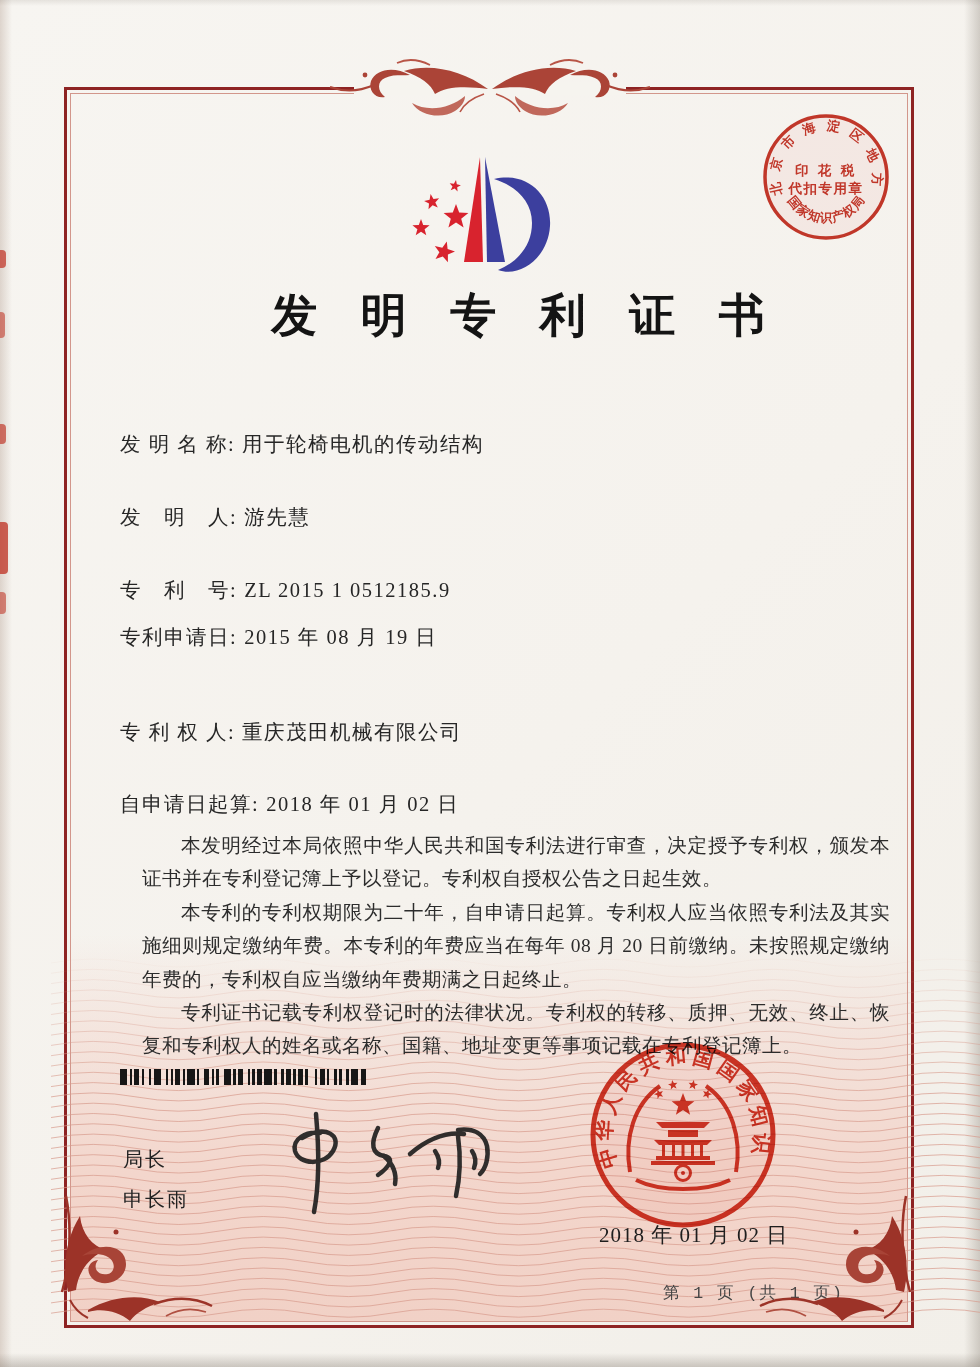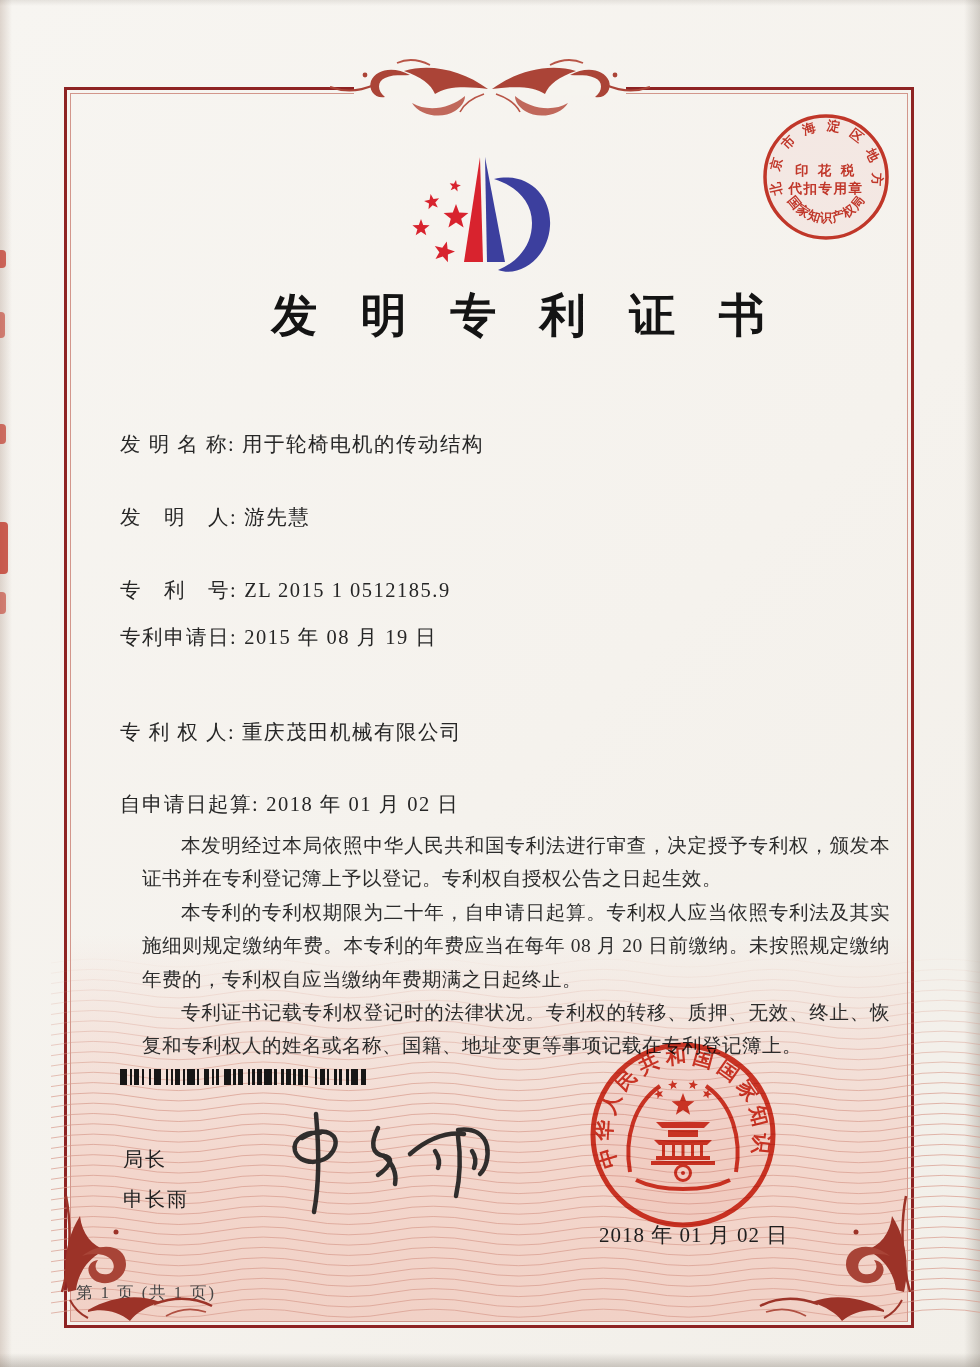--- a/index.html
+++ b/index.html
@@ -23,21 +23,21 @@
   #title{left:64px;top:285px;width:844px;text-align:center;font-size:46px;font-weight:bold;letter-spacing:16px;color:#141414;padding-left:40px;}
   .field{position:absolute;left:120px;font-size:20.5px;color:#262626;letter-spacing:1.5px;white-space:nowrap;}
   .field .value{margin-left:7px;}
   #paragraphs{left:124px;top:829px;width:748px;margin-left:18px;}
   #paragraphs p{margin:0;font-size:19.5px;line-height:33.4px;color:#2c2c2c;text-align:justify;text-indent:2em;letter-spacing:.5px;}
   #barcode{left:120px;top:1069px;width:248px;height:16px;}
   #barcode b{position:absolute;top:0;bottom:0;background:#161616;}
   #director-title{left:123px;top:1146px;font-size:20px;color:#222;font-family:"Liberation Sans","DejaVu Sans",sans-serif;letter-spacing:2px;}
   #director-name{left:123px;top:1186px;font-size:20px;color:#222;font-family:"Liberation Sans","DejaVu Sans",sans-serif;letter-spacing:2px;text-align:center;}
   #seal-date{left:599px;top:1221px;font-size:21px;color:#1e1e1e;letter-spacing:1px;z-index:6;}
-  #page-footer{left:76px;top:1282px;width:780px;text-align:left;font-size:16.5px;color:#454545;letter-spacing:2px;}
+  #page-footer{left:64px;top:1282px;width:780px;text-align:right;font-size:16.5px;color:#454545;letter-spacing:2px;font-family:Liberation Mono, monospace;}
   .stamp{mix-blend-mode:multiply;}
   svg{overflow:visible;}
 </style>
 </head>
 <body>
 
 <div id="page">
 
   <div class="edge" id="edge-left"></div>
   <div class="edge" id="edge-right"></div>

